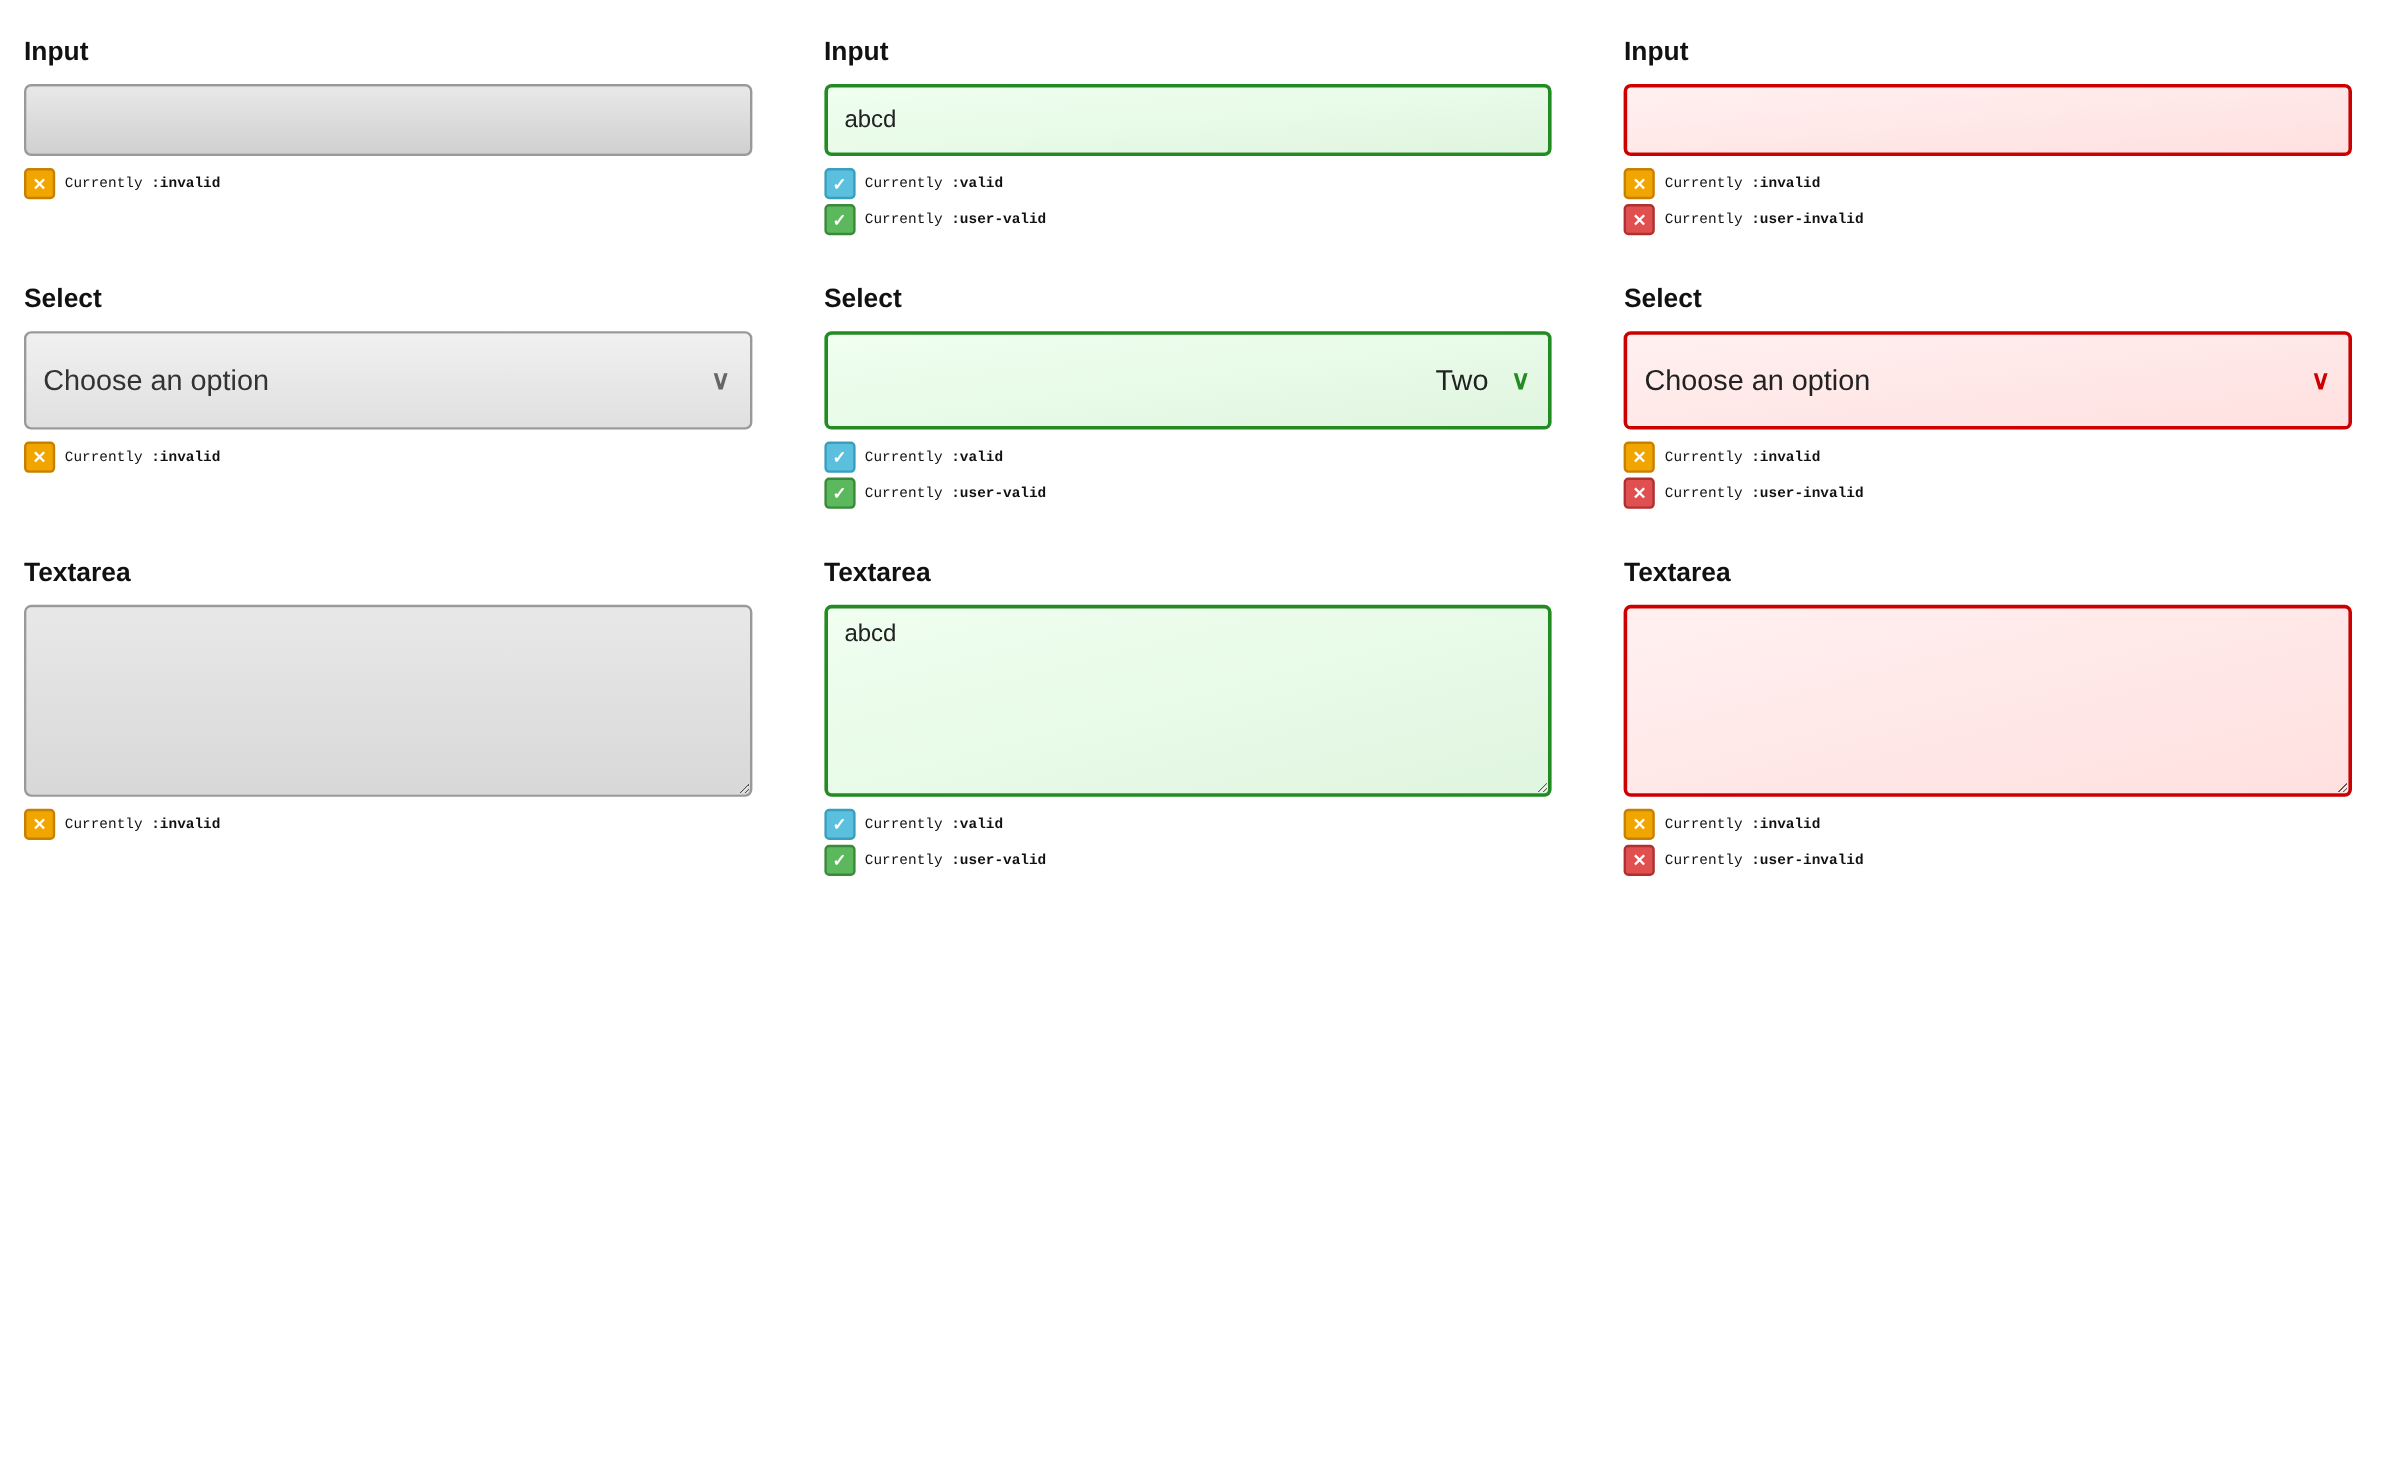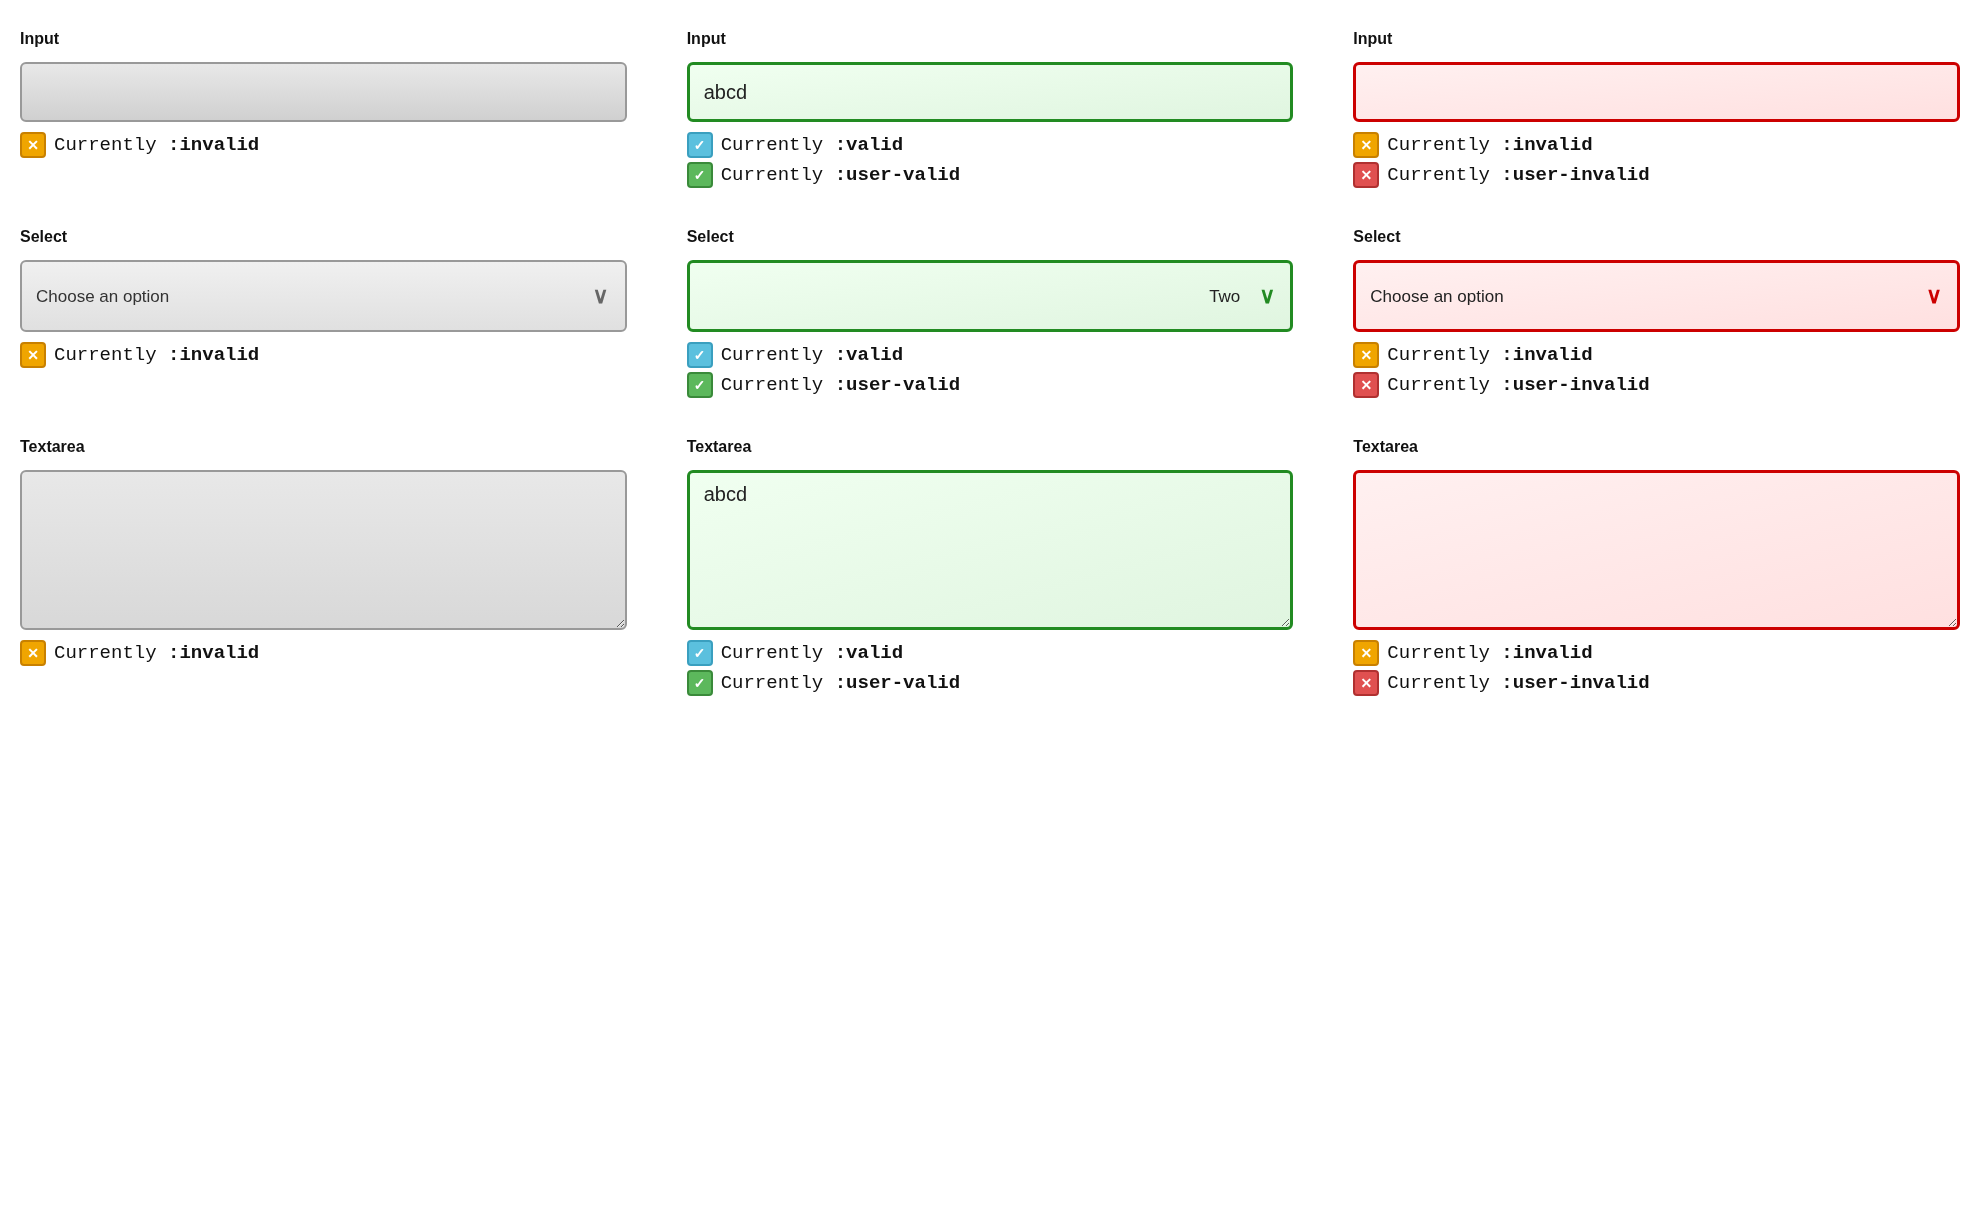--- a/index.html
+++ b/index.html
@@ -17,21 +17,21 @@
       max-width: 1940px;
     }
 
     .cell {
       display: flex;
       flex-direction: column;
       gap: 10px;
     }
 
     .cell-label {
-      font-size: 16px;
+      font-size: 22px;
       font-weight: bold;
       color: #111;
       margin-bottom: 4px;
     }
 
     
     .field-input {
       width: 100%;
       height: 60px;
       font-size: 20px;
@@ -59,22 +59,22 @@
     }
 
     
     .field-select-wrapper {
       position: relative;
       width: 100%;
     }
 
     .field-select {
       width: 100%;
-      height: 72px;
-      font-size: 17px;
+      height: 82px;
+      font-size: 24px;
       padding: 8px 50px 8px 14px;
       border-radius: 6px;
       appearance: none;
       -webkit-appearance: none;
       outline: none;
       cursor: pointer;
     }
 
     .field-select.neutral {
       background: linear-gradient(to bottom, #f0f0f0, #e0e0e0);
@@ -185,21 +185,21 @@
     }
 
     .icon-red-x {
       background: #e05050;
       border: 2px solid #b03030;
       color: white;
     }
 
     .status-text {
       font-family: 'Courier New', Courier, monospace;
-      font-size: 19px;
+      font-size: 12px;
     }
 
     .status-pseudo {
       font-weight: bold;
     }
   </style>
 </head>
 <body>
 
 <div class="grid">

